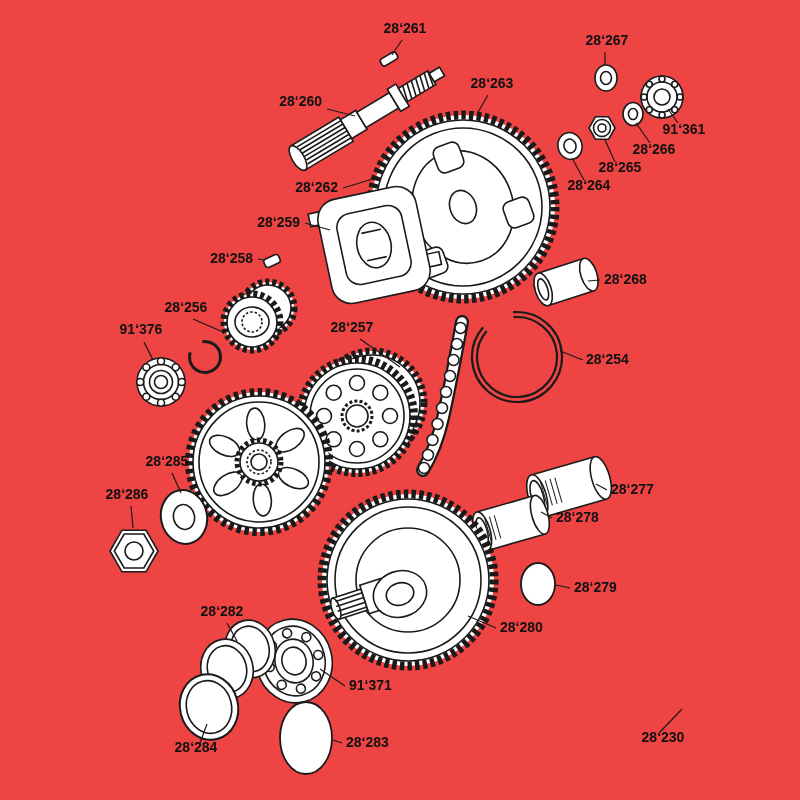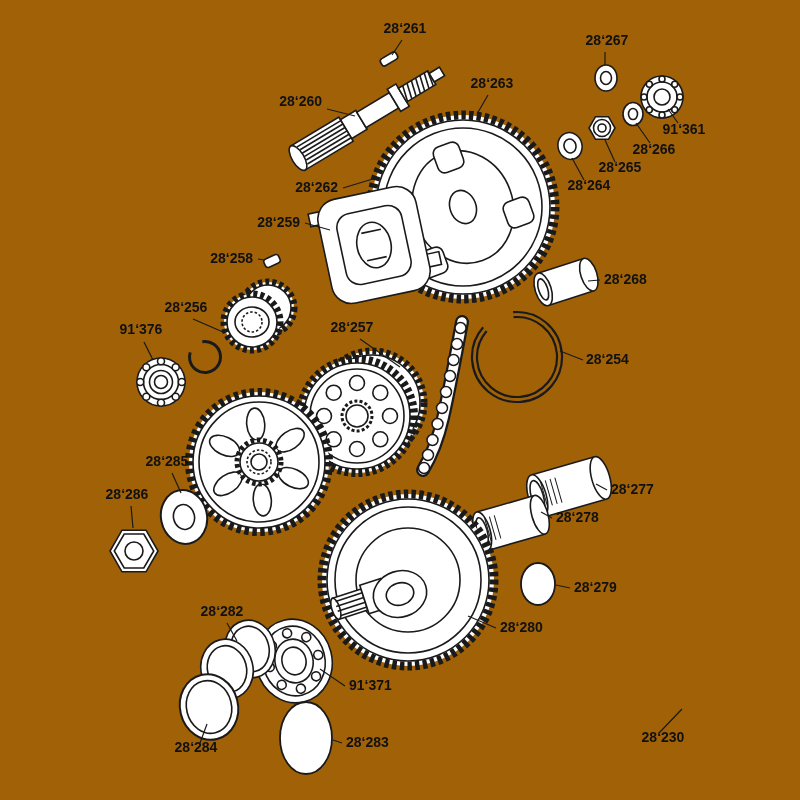--- a/index.html
+++ b/index.html
@@ -1,16 +1,16 @@
 <!DOCTYPE html>
 <html><head>
 <meta charset="utf-8">
 <style>
   html,body{margin:0;padding:0;background:#ffffff;}
-  .stage{position:relative;width:800px;height:800px;background:#a16207;overflow:hidden;}
+  .stage{position:relative;width:800px;height:800px;background:#ef4444;overflow:hidden;}
   svg{display:block;}
   .lbl{font-family:"Liberation Sans",sans-serif;font-weight:bold;font-size:14px;fill:#111111;}
 </style>
 </head>
 <body>
 
 <div class="stage">
 <svg width="800" height="800" viewBox="0 0 800 800" xmlns="http://www.w3.org/2000/svg">
 
   <g stroke="#1a1a1a" fill="none" stroke-width="1.6">

